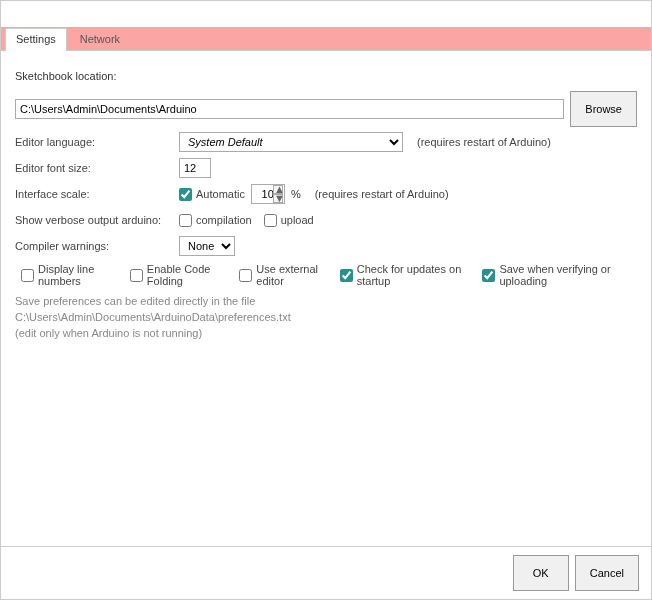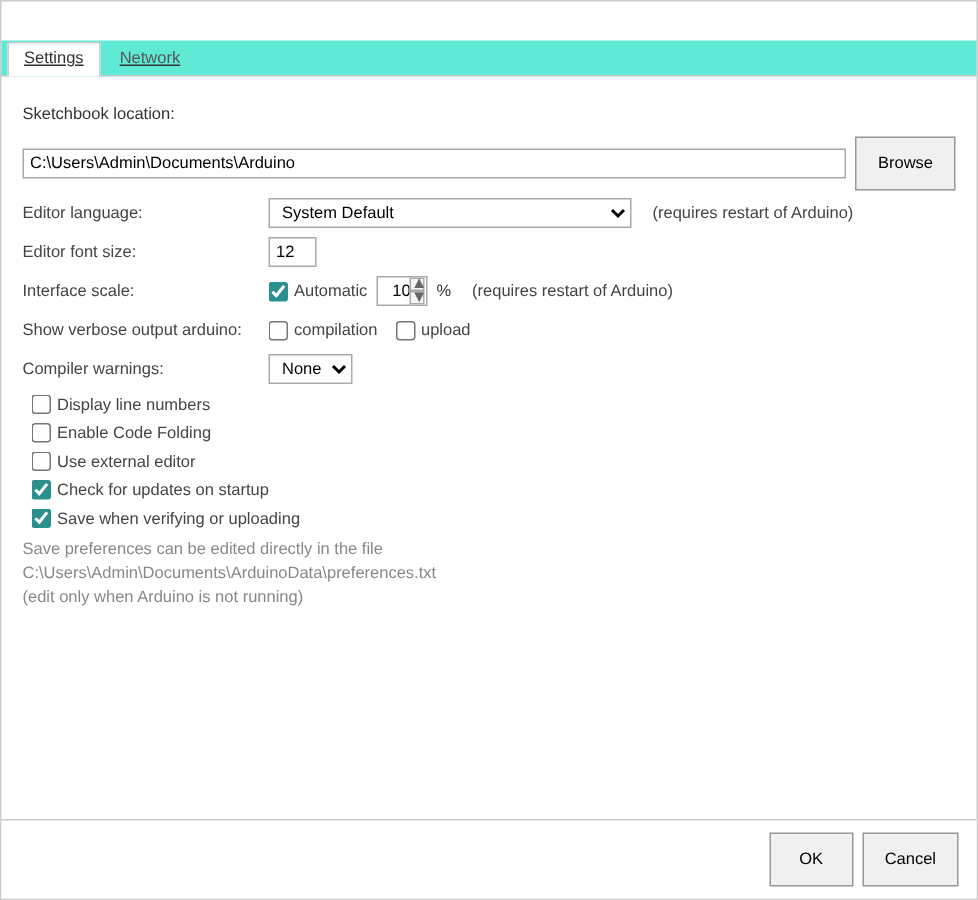--- a/index.html
+++ b/index.html
@@ -1,41 +1,41 @@
 <!DOCTYPE html>
 <html><head>
 <meta charset="utf-8">
 <style>
   * { box-sizing: border-box; font-family: "Segoe UI", Tahoma, sans-serif; font-size: 11px; }
   body { margin: 0; background: #fff; color: #333; width: 652px; height: 600px; overflow: hidden; }
   .window { width: 652px; height: 600px; border: 1px solid #ccc; display: flex; flex-direction: column; background: #fff; }
   .titlebar { display: flex; align-items: center; padding: 4px 6px; height: 26px; }
   .titlebar .title { flex: 1; color: #333; }
   .close-btn { width: 24px; height: 20px; display: flex; align-items: center; justify-content: center; cursor: pointer; font-size: 14px; color: #333; }
-  .tabstrip { display: flex; padding: 0 4px; border-bottom: 1px solid #ccc; background: #5eead4; height: 24px; text-decoration: underline; }
+  .tabstrip { display: flex; padding: 0 4px; border-bottom: 1px solid #ccc; background: #fca5a5; height: 24px; }
   .tab { padding: 4px 10px 3px; color: #555; cursor: pointer; border: 1px solid transparent; border-bottom: none; margin-right: 2px; position: relative; top: 1px; }
   .tab.active { background: #fff; border-color: #ccc; color: #333; }
   .content { flex: 1; padding: 10px 14px 6px; overflow: auto; }
   .row { display: flex; align-items: center; margin: 4px 0; gap: 6px; min-height: 22px; }
   .lbl { width: 158px; color: #444; }
   input[type=text], select { border: 1px solid #aaa; padding: 2px 4px; height: 20px; background: #fff; font-size: 11px; }
   .path-input { flex: 1; }
   .small-input { width: 32px; text-align: left; }
   .pct-input { width: 34px; text-align: right; padding-right: 14px; }
   .spinner-wrap { position: relative; display: inline-block; }
   .spinner-arrows { position: absolute; right: 1px; top: 1px; display: flex; flex-direction: column; font-size: 6px; line-height: 7px; color: #666; width: 12px; align-items: center; }
   .spinner-arrows span { border: 1px solid #aaa; width: 10px; text-align: center; background: #f4f4f4; cursor: pointer; }
-  select.wide { width: 242px; }
+  select.wide { width: 224px; font-style: italic; }
   select.narrow { width: 56px; }
   .note { color: #444; margin-left: 8px; white-space: nowrap; }
   .btn { border: 1px solid #999; background: #f0f0f0; padding: 2px 14px; height: 36px; cursor: pointer; min-width: 56px; }
   .cbx { display: flex; align-items: center; gap: 4px; color: #444; }
   .cbx input { margin: 0; width: 13px; height: 13px; accent-color: #c74f4f; }
   .cbx input.teal { accent-color: #2a8f8f; }
-  .stack { margin: 6px 0 8px 6px; display: flex; flex-direction: column; gap: 6px; }
+  .stack { margin: 6px 0 8px 6px; display: flex; flex-direction: row; gap: 6px; }
   .url-row { display: flex; align-items: center; gap: 6px; margin-top: 4px; }
   .url-input { flex: 1; height: 20px; border: 1px solid #999; display: flex; align-items: center; padding: 0 2px; background: #fff; }
   .url-highlight { background: #0078d7; color: #fff; padding: 1px 2px; white-space: nowrap; }
   .icon-btn { width: 22px; height: 22px; border: 1px solid #999; background: #f0f0f0; display: flex; align-items: center; justify-content: center; cursor: pointer; }
   .icon-btn svg { width: 14px; height: 14px; }
   .muted { color: #888; margin: 4px 0; }
   .footer { border-top: 1px solid #ccc; padding: 8px 12px; display: flex; justify-content: flex-end; gap: 6px; background: #fff; }
 </style>
 </head>
 <body>

